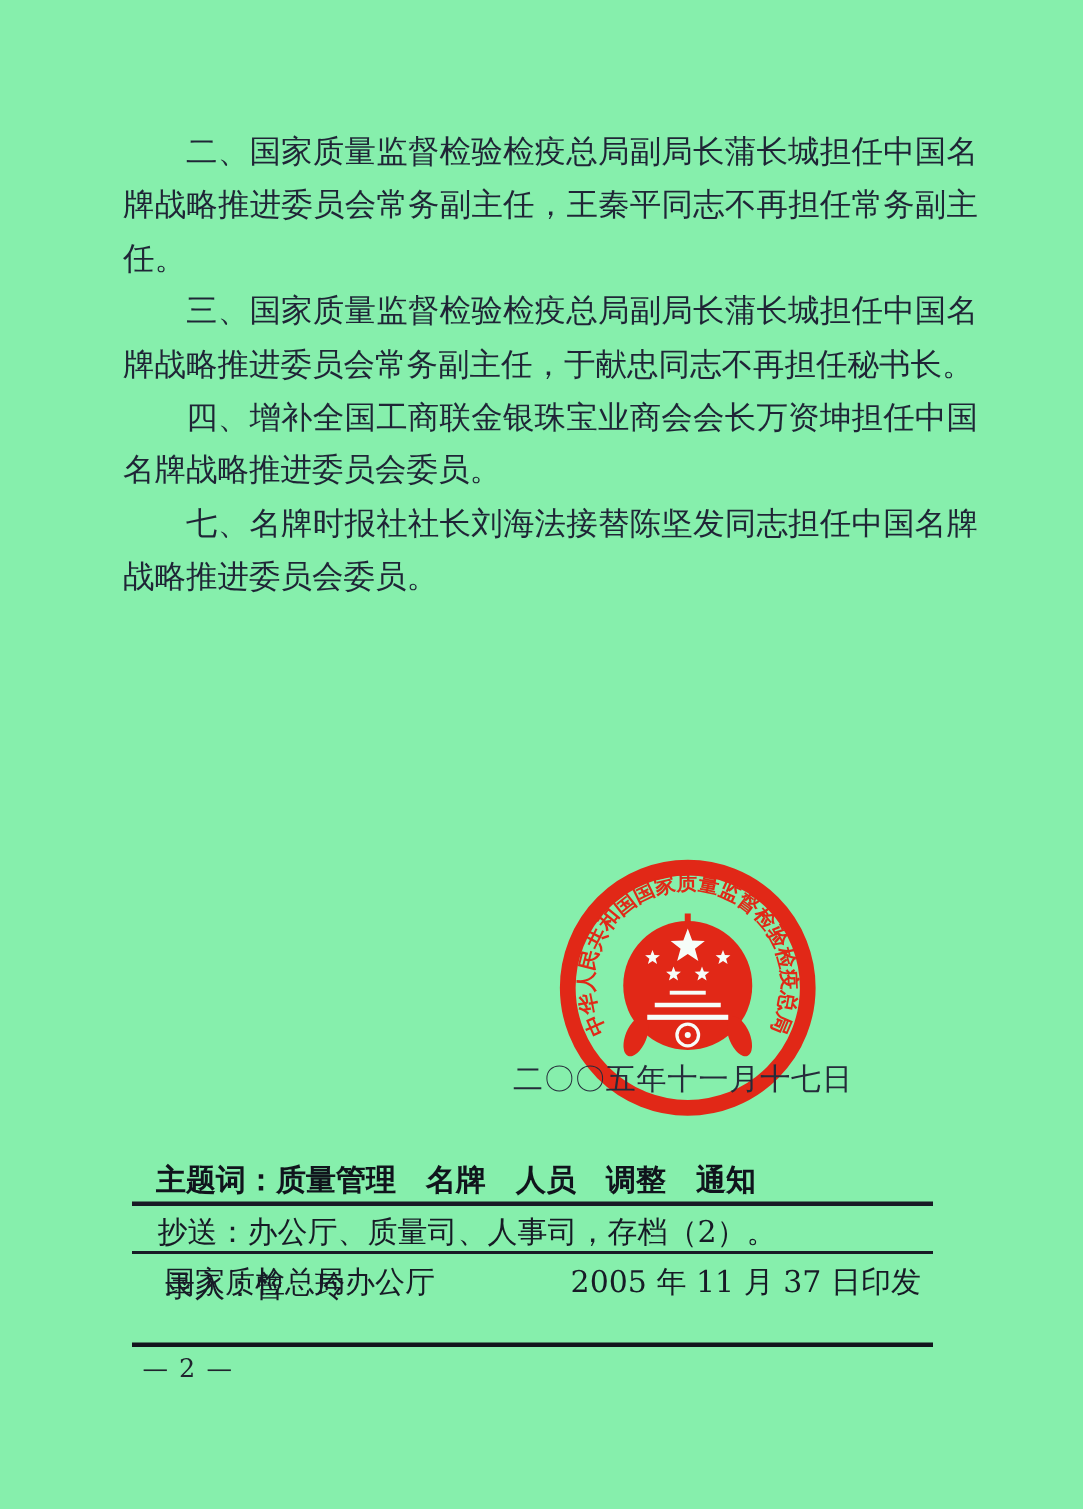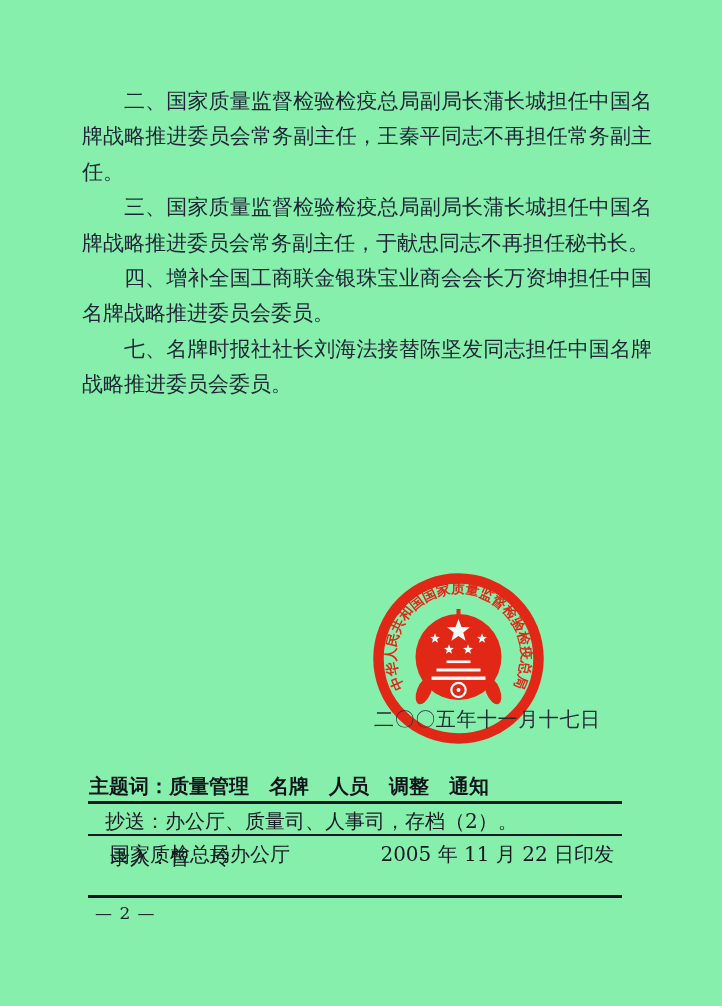--- a/index.html
+++ b/index.html
@@ -21,28 +21,28 @@
   }
   .doc-body p { margin:0; text-indent:2em; }
 
   
   .seal {
     position:absolute; left:372px; top:572px;
     width:173px; height:173px;
     z-index:4; opacity:0.93;
   }
   .sig-date {
-    position:absolute; left:374px; top:706px;
+    position:absolute; left:342px; top:706px;
     font-size:20px; letter-spacing:0.6px;
     color:#252b3a; z-index:5; white-space:nowrap;
   }
 
   
   .row-subject {
-    position:absolute; left:89px; top:773px; width:533px;
+    position:absolute; left:104px; top:773px; width:533px;
     font-family:"Liberation Sans", sans-serif;
     font-weight:bold; font-size:20px; color:#10141c;
     white-space:nowrap;
   }
   .divider { position:absolute; left:88px; width:534px; background:#181b25; }
   .hr1 { top:801px; height:2.5px; }
   .hr2 { top:834px; height:2px; }
   .hr3 { top:895px; height:3px; background:#12151d; }
   .row-cc {
     position:absolute; left:105px; top:808px; width:517px;
@@ -111,21 +111,21 @@
   </div>
   <div class="divider hr1"></div>
 
   <div class="row-cc">
     <span>抄送：</span><span>办公厅、质量司、人事司，存档（2）。</span>
   </div>
   <div class="divider hr2"></div>
 
   <div class="row-issuer">
     <span>国家质检总局办公厅</span>
-    <span>2005 年 11 月 22 日印发</span>
+    <span>2005 年 11 月 37 日印发</span>
   </div>
 
   <div class="row-typist">
     <span><span>录入：</span><span>曾　玲</span></span>
   </div>
   <div class="divider hr3"></div>
 
   <div class="page-num">— 2 —</div>
 
 </div>

